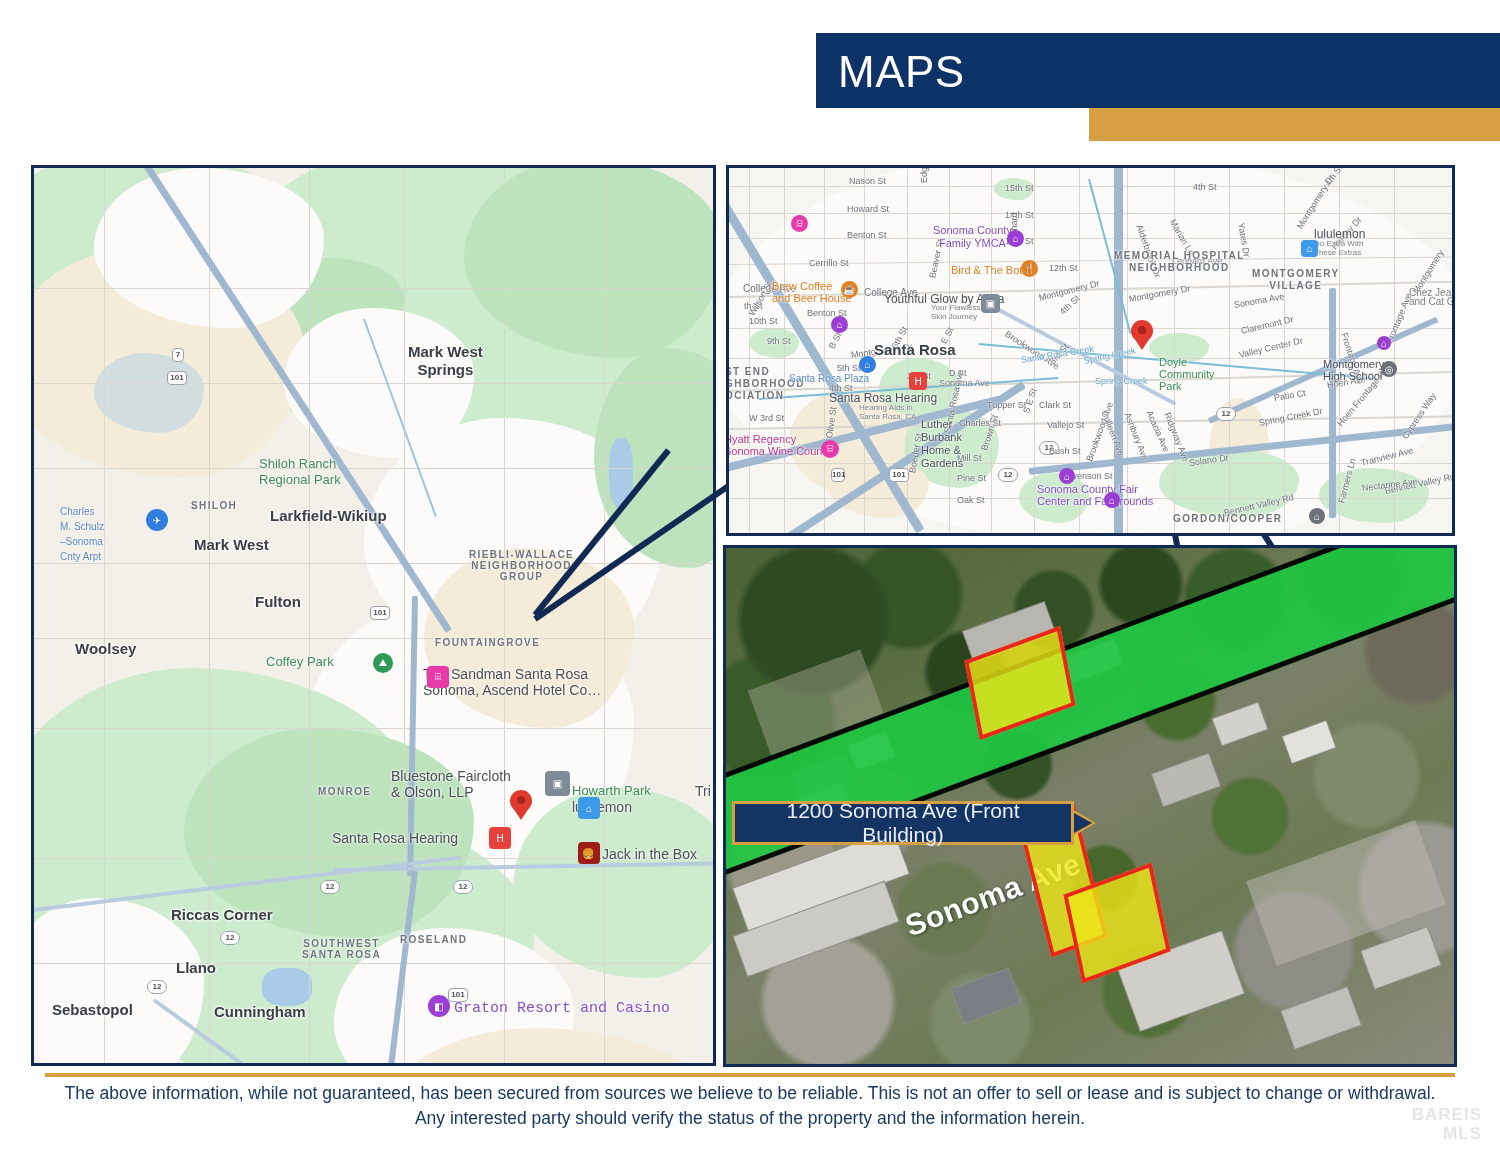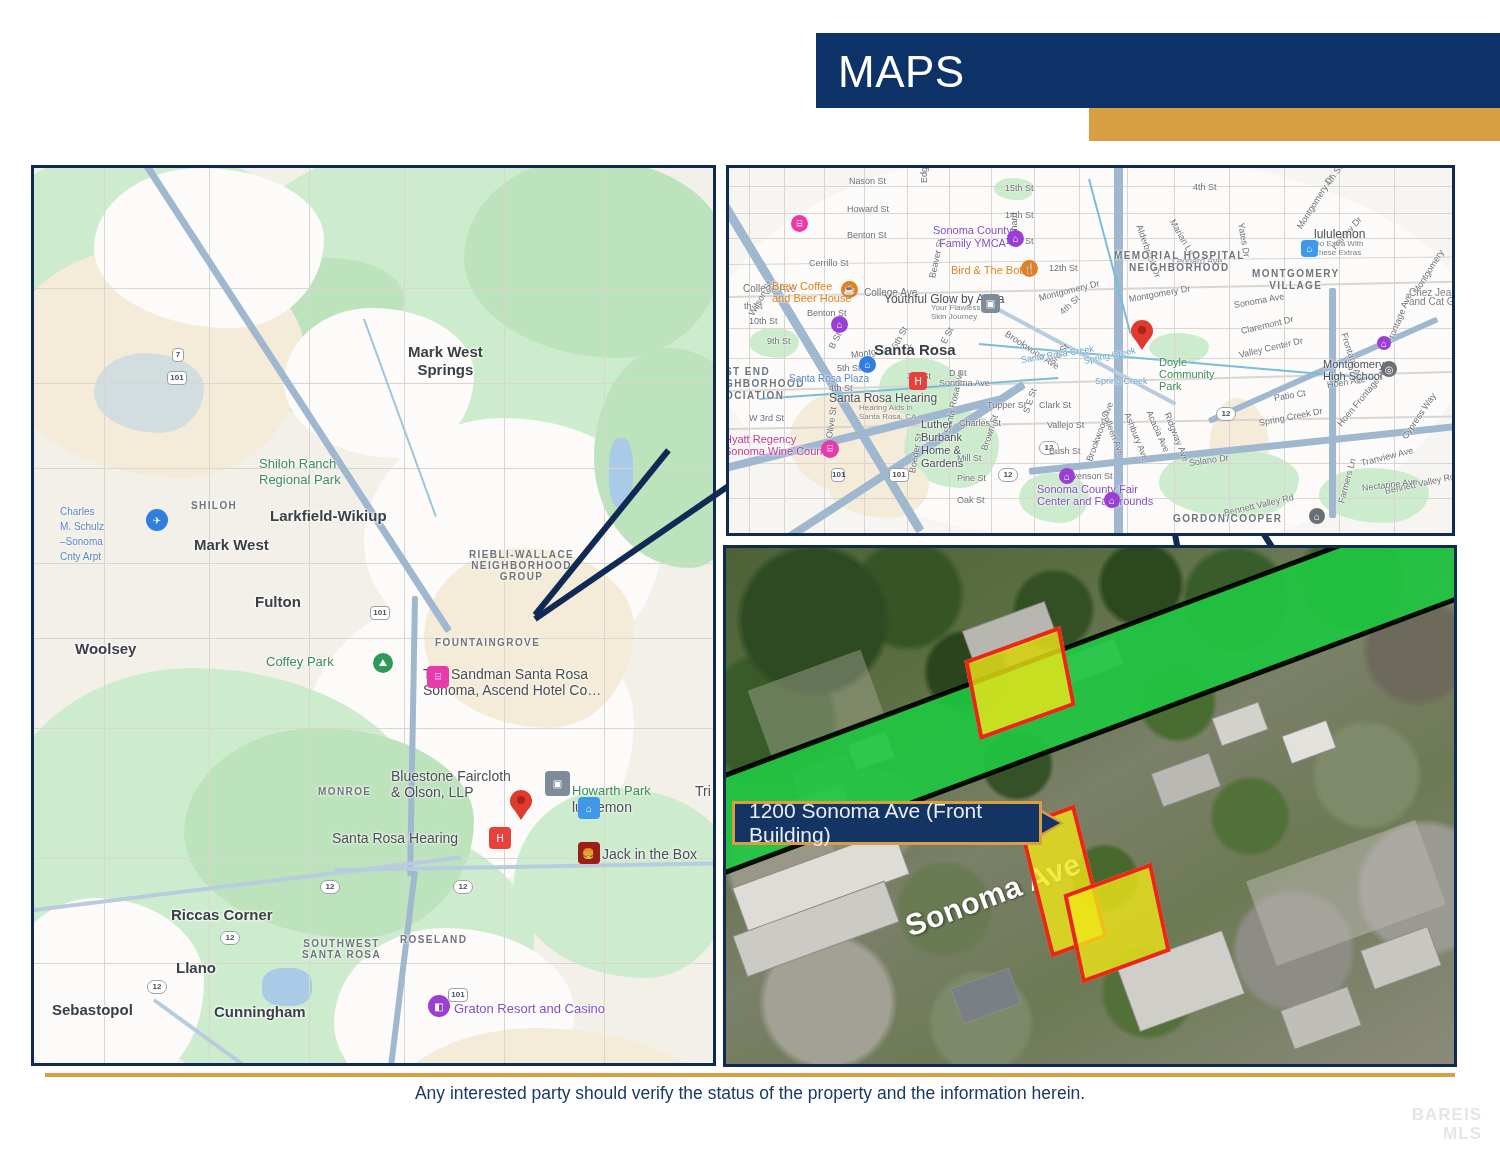--- a/index.html
+++ b/index.html
@@ -220,21 +220,21 @@
     <div class="lbl lbl-biz" style="left:661px;top:615px;">Tri</div>
     <div class="lbl lbl-biz" style="left:298px;top:662px;">Santa Rosa Hearing</div>
     <div class="lbl lbl-biz" style="left:568px;top:678px;">Jack in the Box</div>
     <div class="lbl lbl-city" style="left:137px;top:738px;">Riccas Corner</div>
     <div class="lbl lbl-nb" style="left:268px;top:770px;text-align:center;line-height:11px;">SOUTHWEST<br>SANTA ROSA</div>
     <div class="lbl lbl-nb" style="left:366px;top:766px;">ROSELAND</div>
     <div class="lbl lbl-city" style="left:142px;top:791px;">Llano</div>
     <div class="lbl lbl-city" style="left:18px;top:833px;">Sebastopol</div>
 
     <div class="lbl lbl-city" style="left:180px;top:1005px;margin-top:-170px;">Cunningham</div>
-    <div class="lbl lbl-purple" style="left:420px;top:835px;font-size:13px;">Graton Resort and Casino</div>
+    <div class="lbl lbl-purple" style="left:420px;top:835px;font-size:15px;font-family:Liberation Mono, monospace;">Graton Resort and Casino</div>
 
     <div class="poi circ" style="left:112px;top:341px;width:22px;height:22px;background:#2f7ee0;">✈</div>
     <div class="poi circ" style="left:339px;top:485px;width:20px;height:20px;background:#2e9a57;">⛰</div>
     <div class="poi" style="left:393px;top:498px;width:22px;height:22px;background:#e83bab;">⌸</div>
     <div class="poi" style="left:511px;top:603px;width:25px;height:25px;background:#7e8b99;">▣</div>
     <div class="poi" style="left:544px;top:629px;width:22px;height:22px;background:#3d9ae8;">⌂</div>
     <div class="poi" style="left:455px;top:659px;width:22px;height:22px;background:#e8413c;">H</div>
     <div class="poi" style="left:544px;top:674px;width:22px;height:22px;background:#9d1d17;">🍔</div>
     <div class="poi circ" style="left:394px;top:827px;width:22px;height:22px;background:#9b3fd4;">◧</div>
     <div class="pin" style="left:476px;top:622px;">
@@ -461,26 +461,27 @@
   <div class="parkrow" style="left:530px;top:300px;width:180px;height:90px;transform:rotate(-20deg);opacity:.55;"></div>
   <div class="parkrow" style="left:30px;top:120px;width:120px;height:70px;transform:rotate(-20deg);opacity:.45;background:#a9a897;"></div>
 
   <div id="sonoma-band"></div>
   <div id="sonoma-band-label">Sonoma Ave</div>
 
   <div class="parcel" style="left:243px;top:95px;width:94px;height:72px;transform:rotate(-20deg) skewX(-9deg);"></div>
   <div class="parcel" style="left:307px;top:265px;width:52px;height:128px;transform:rotate(-20deg) skewX(-6deg);"></div>
   <div class="parcel" style="left:344px;top:330px;width:86px;height:82px;transform:rotate(-20deg) skewX(-8deg);"></div>
 
-  <div class="callout" style="left:6px;top:253px;width:310px;">
+  <div class="callout" style="left:6px;top:253px;width:342px;text-align:center;">
     <span>1200 Sonoma Ave (Front Building)</span>
     <span class="tip tip-right"></span>
   </div>
 </div>
 
 <div id="footer-rule"></div>
 <div id="disclaimer">
+  <div>The above information, while not guaranteed, has been secured from sources we believe to be reliable. This is not an offer to sell or lease and is subject to change or withdrawal.</div>
   <div>Any interested party should verify the status of the property and the information herein.</div>
 </div>
 <div id="bareis-watermark">
   <div>BAREIS</div>
   <div>MLS</div>
 </div>
 
 </body></html>

